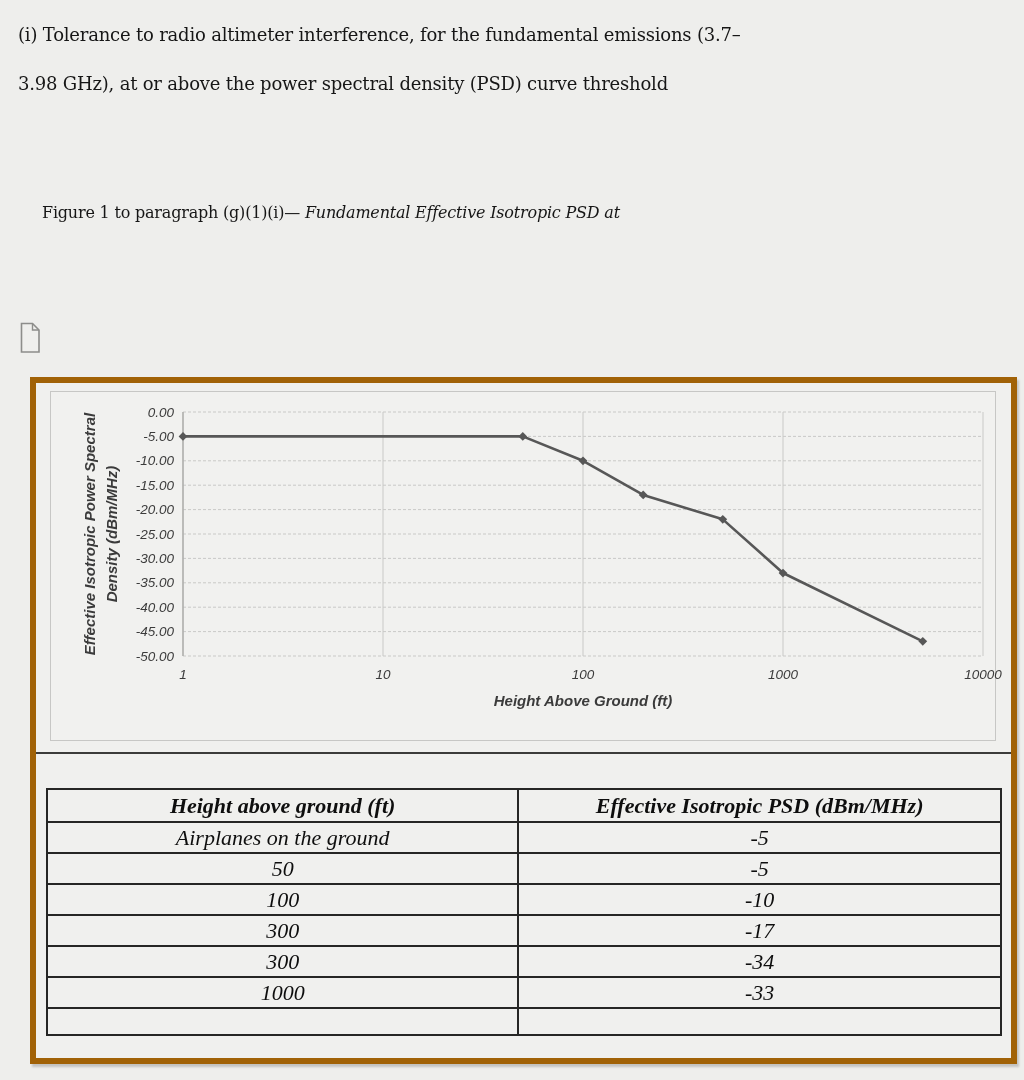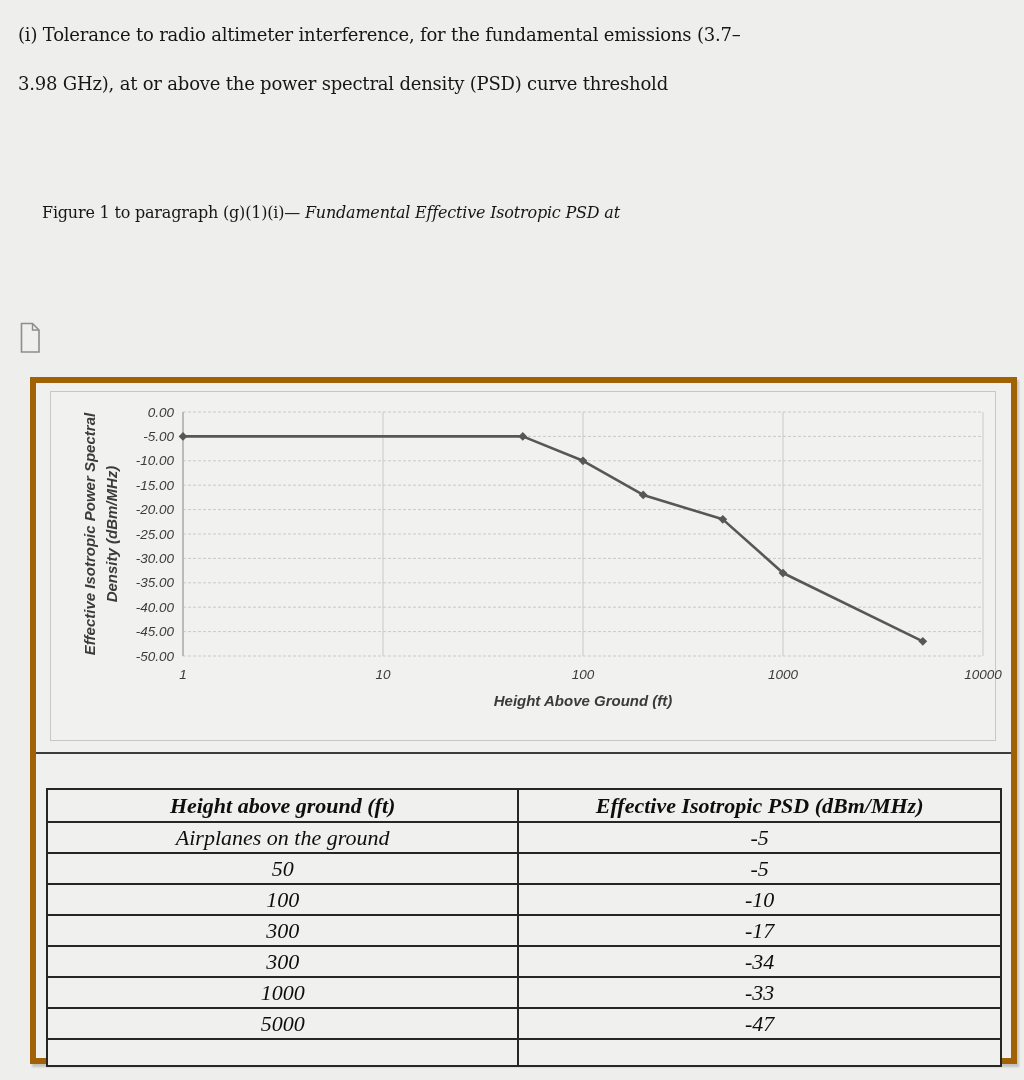--- a/index.html
+++ b/index.html
@@ -161,24 +161,20 @@
             <td>-17</td>
           </tr>
           <tr>
             <td>300</td>
             <td>-34</td>
           </tr>
           <tr>
             <td>1000</td>
             <td>-33</td>
           </tr>
-          <tr>
-            <td>5000</td>
-            <td>-47</td>
-          </tr>
         </tbody>
       <tfoot>
         <tr class="spacer-row">
           <td></td>
           <td></td>
         </tr>
       </tfoot>
     </table>
   </div>
 

